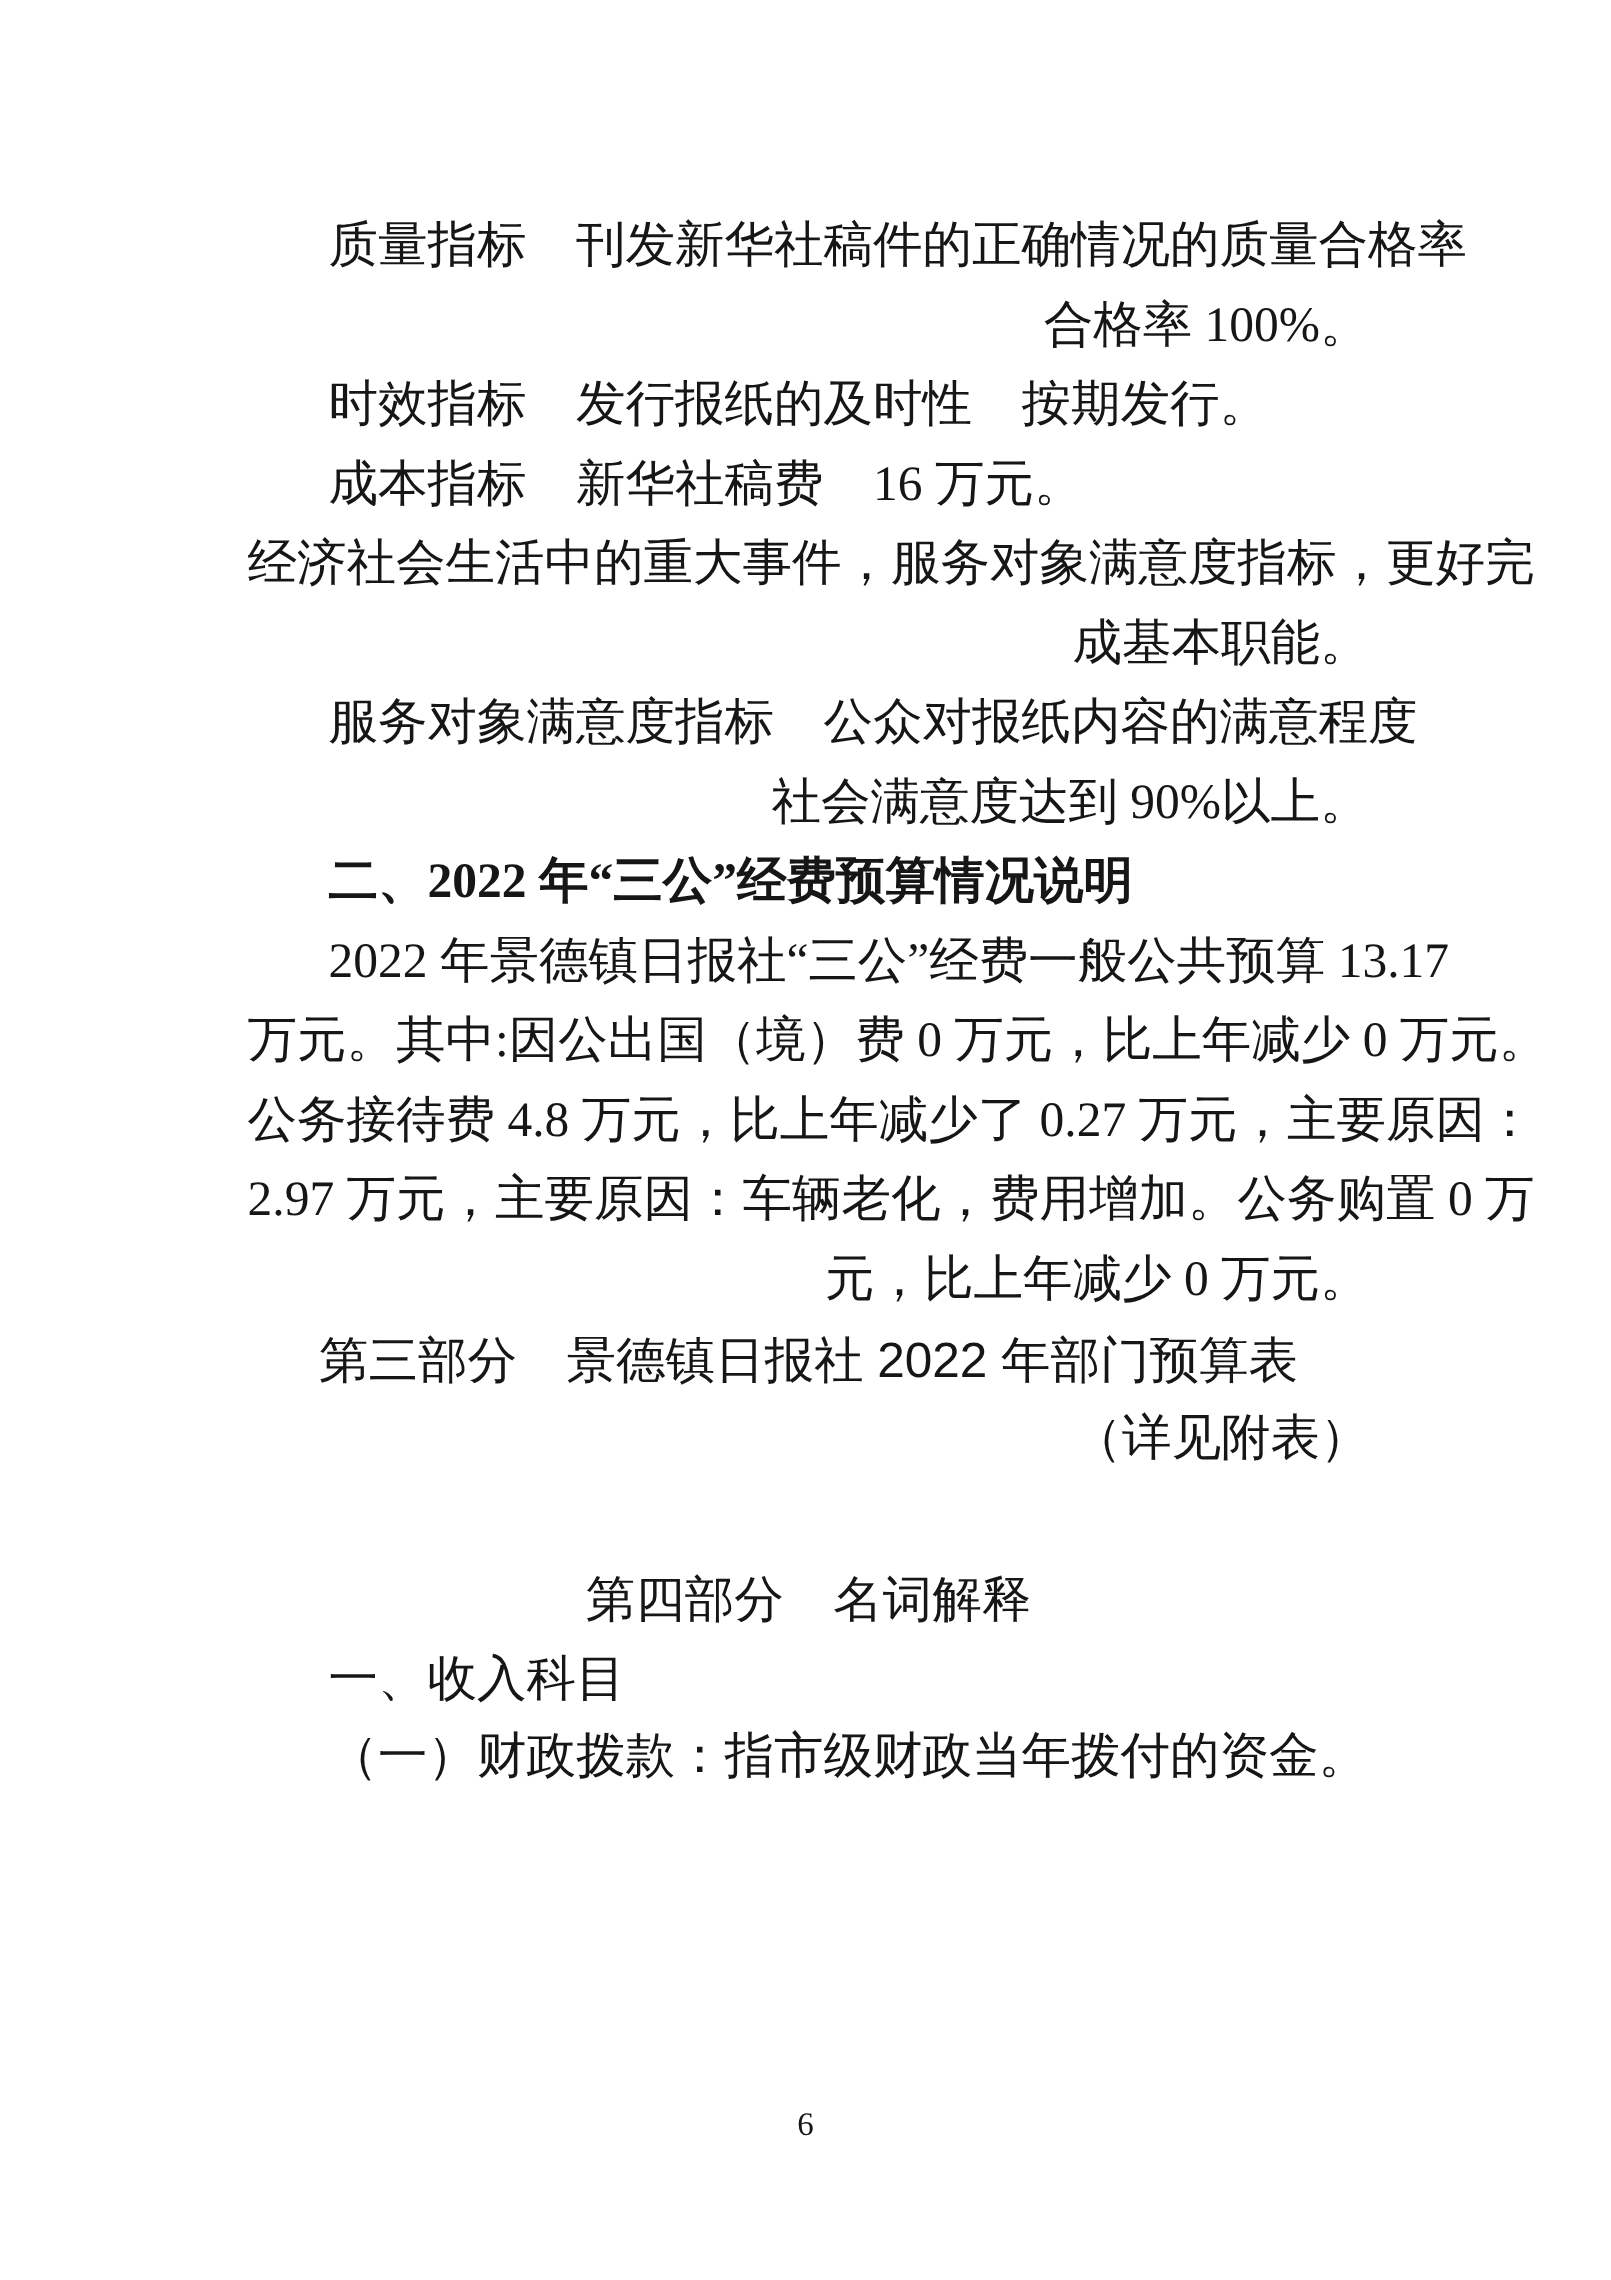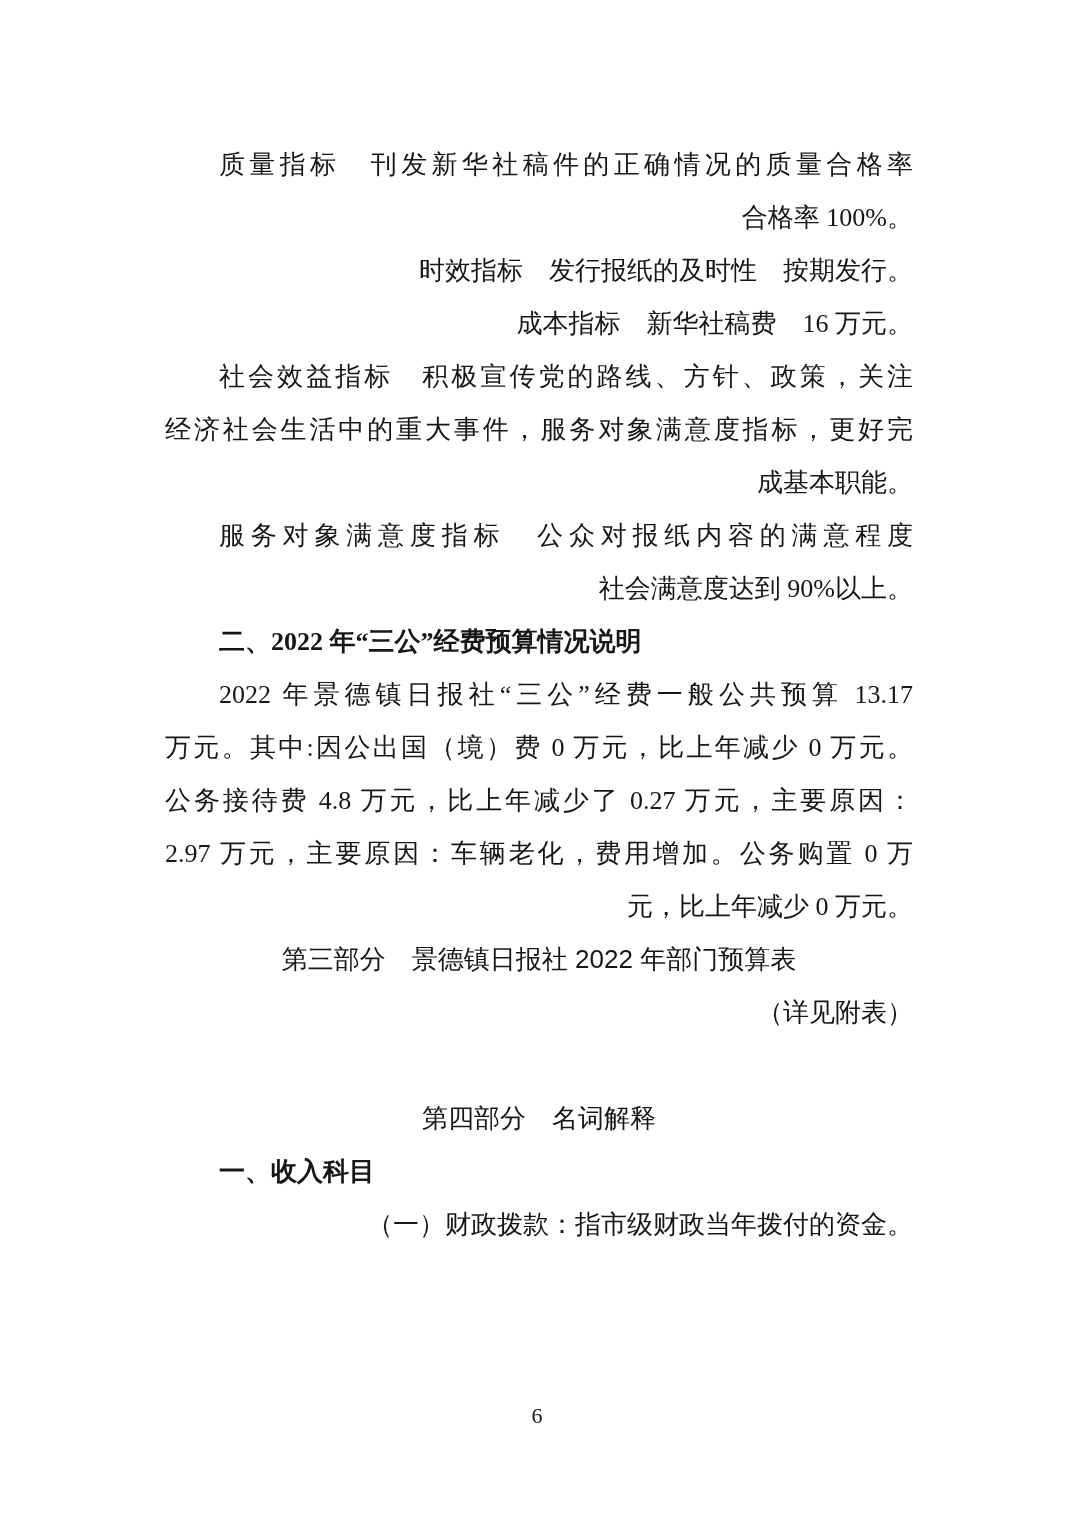--- a/index.html
+++ b/index.html
@@ -19,48 +19,48 @@
     position: absolute;
     left: 165px;
     top: 138px;
     width: 748px;
   }
   .ln {
     display: block;
     width: 748px;
     height: 53px;
     line-height: 53px;
-    font-size: 26px;
+    font-size: 33px;
     font-family: "Liberation Serif", "DejaVu Serif", serif;
     white-space: nowrap;
     color: inherit;
   }
   
-  .t-para-start { text-indent: 54px; text-align: right; }
+  .t-para-start { text-indent: 54px; }
   .t-para-start-justify {
     text-indent: 54px;
     text-align: justify;
     text-align-last: justify;
   }
   
   .t-justify {
     text-align: justify;
     text-align-last: justify;
   }
   .t-plain { text-align: right; }
   
   .t-heading-song {
     text-indent: 54px;
     font-weight: bold;
     font-family: Liberation Serif, serif;
   }
   
   .t-heading-hei {
     text-indent: 54px;
-    font-weight: bold;
+    font-weight: normal;
     font-family: "Liberation Sans", "DejaVu Sans", sans-serif;
   }
   
   .t-heading-center {
     text-align: center;
     font-weight: normal;
     font-family: "Liberation Sans", "DejaVu Sans", sans-serif;
   }
   .t-spacer { height: 53px; }
   .page-number {
@@ -78,21 +78,20 @@
 </style>
 </head>
 <body>
 
 <div class="page" style="--text-color: #161616; --page-bg: #ffffff;">
   <div class="content" id="doc-lines">
       <div class="ln t-para-start-justify">质量指标　刊发新华社稿件的正确情况的质量合格率</div>
       <div class="ln t-plain">合格率 100%。</div>
       <div class="ln t-para-start">时效指标　发行报纸的及时性　按期发行。</div>
       <div class="ln t-para-start">成本指标　新华社稿费　16 万元。</div>
-      <div class="ln t-para-start-justify">社会效益指标　积极宣传党的路线、方针、政策，关注</div>
       <div class="ln t-justify">经济社会生活中的重大事件，服务对象满意度指标，更好完</div>
       <div class="ln t-plain">成基本职能。</div>
       <div class="ln t-para-start-justify">服务对象满意度指标　公众对报纸内容的满意程度</div>
       <div class="ln t-plain">社会满意度达到 90%以上。</div>
       <div class="ln t-heading-song">二、2022 年“三公”经费预算情况说明</div>
       <div class="ln t-para-start-justify">2022 年景德镇日报社“三公”经费一般公共预算 13.17</div>
       <div class="ln t-justify">万元。其中:因公出国（境）费 0 万元，比上年减少 0 万元。</div>
       <div class="ln t-justify">公务接待费 4.8 万元，比上年减少了 0.27 万元，主要原因：</div>
       <div class="ln t-justify">2.97 万元，主要原因：车辆老化，费用增加。公务购置 0 万</div>
       <div class="ln t-plain">元，比上年减少 0 万元。</div>

